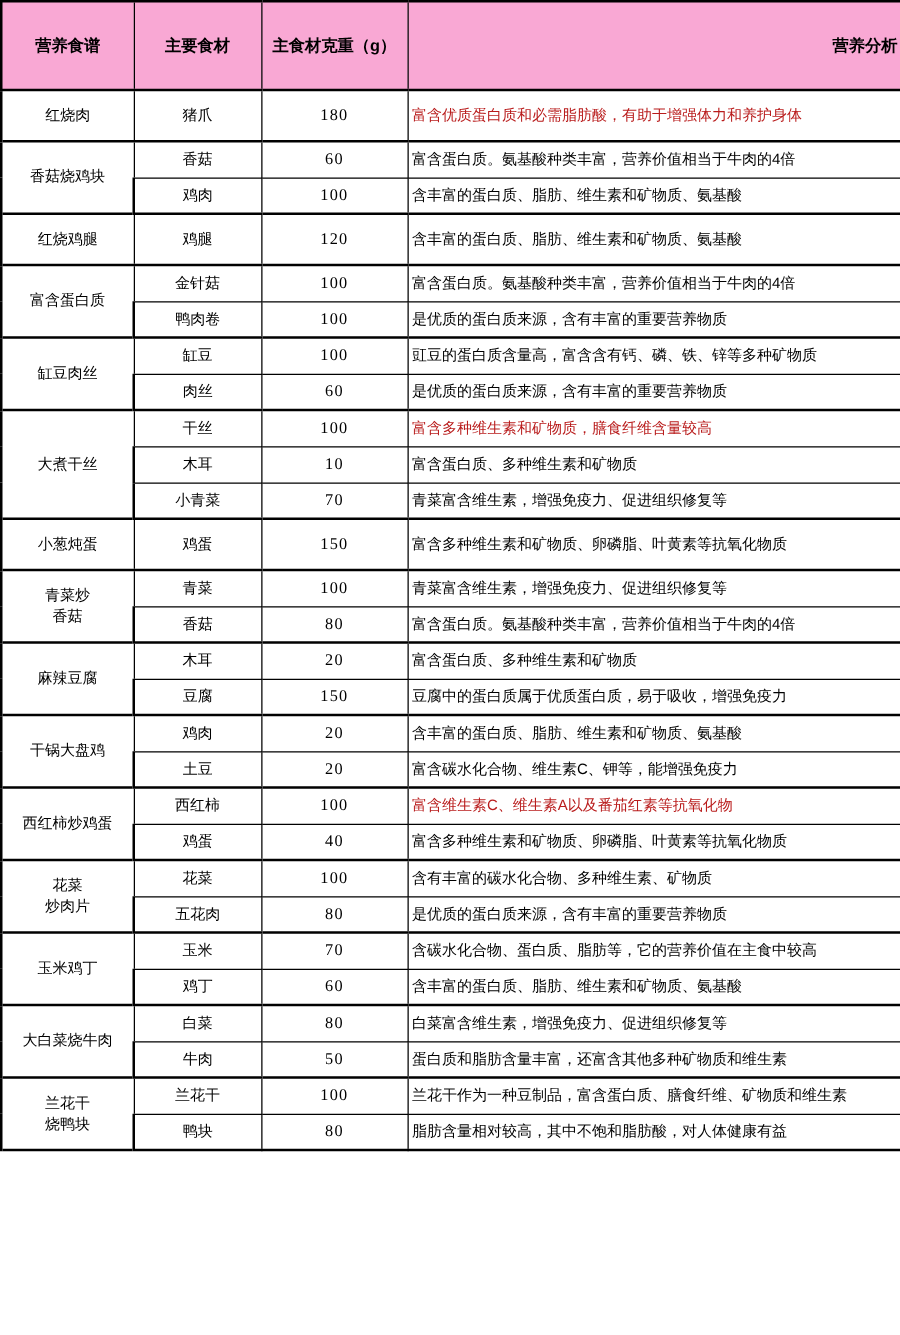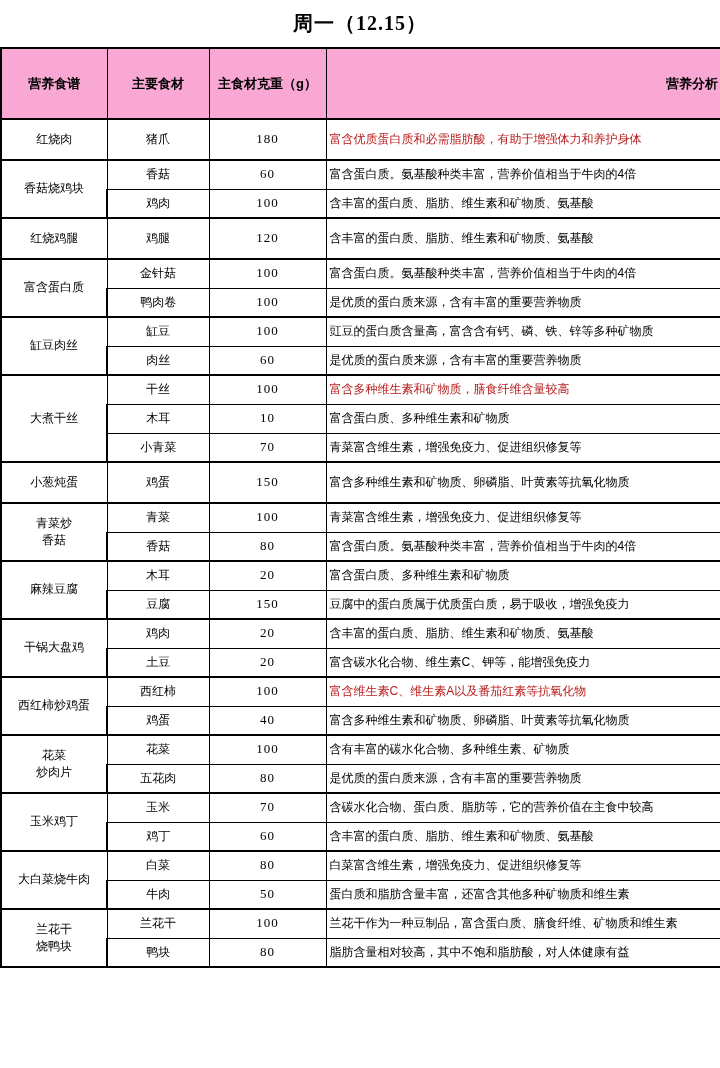--- a/index.html
+++ b/index.html
@@ -61,21 +61,20 @@
     font-size: 13px;
     letter-spacing: 1px;
   }
   td.analysis { text-align: left; padding-left: 3px; }
   td.analysis.highlight { color: #b91c1c; }
 </style>
 </head>
 <body>
 
 <div class="page">
-  <div class="title">周一（12.15）</div>
   <table class="menu">
     <colgroup>
       <col class="c1">
         <col class="c2">
         <col class="c3">
         <col class="c4">
     </colgroup>
     <thead>
       <tr>
         <th>营养食谱</th>

